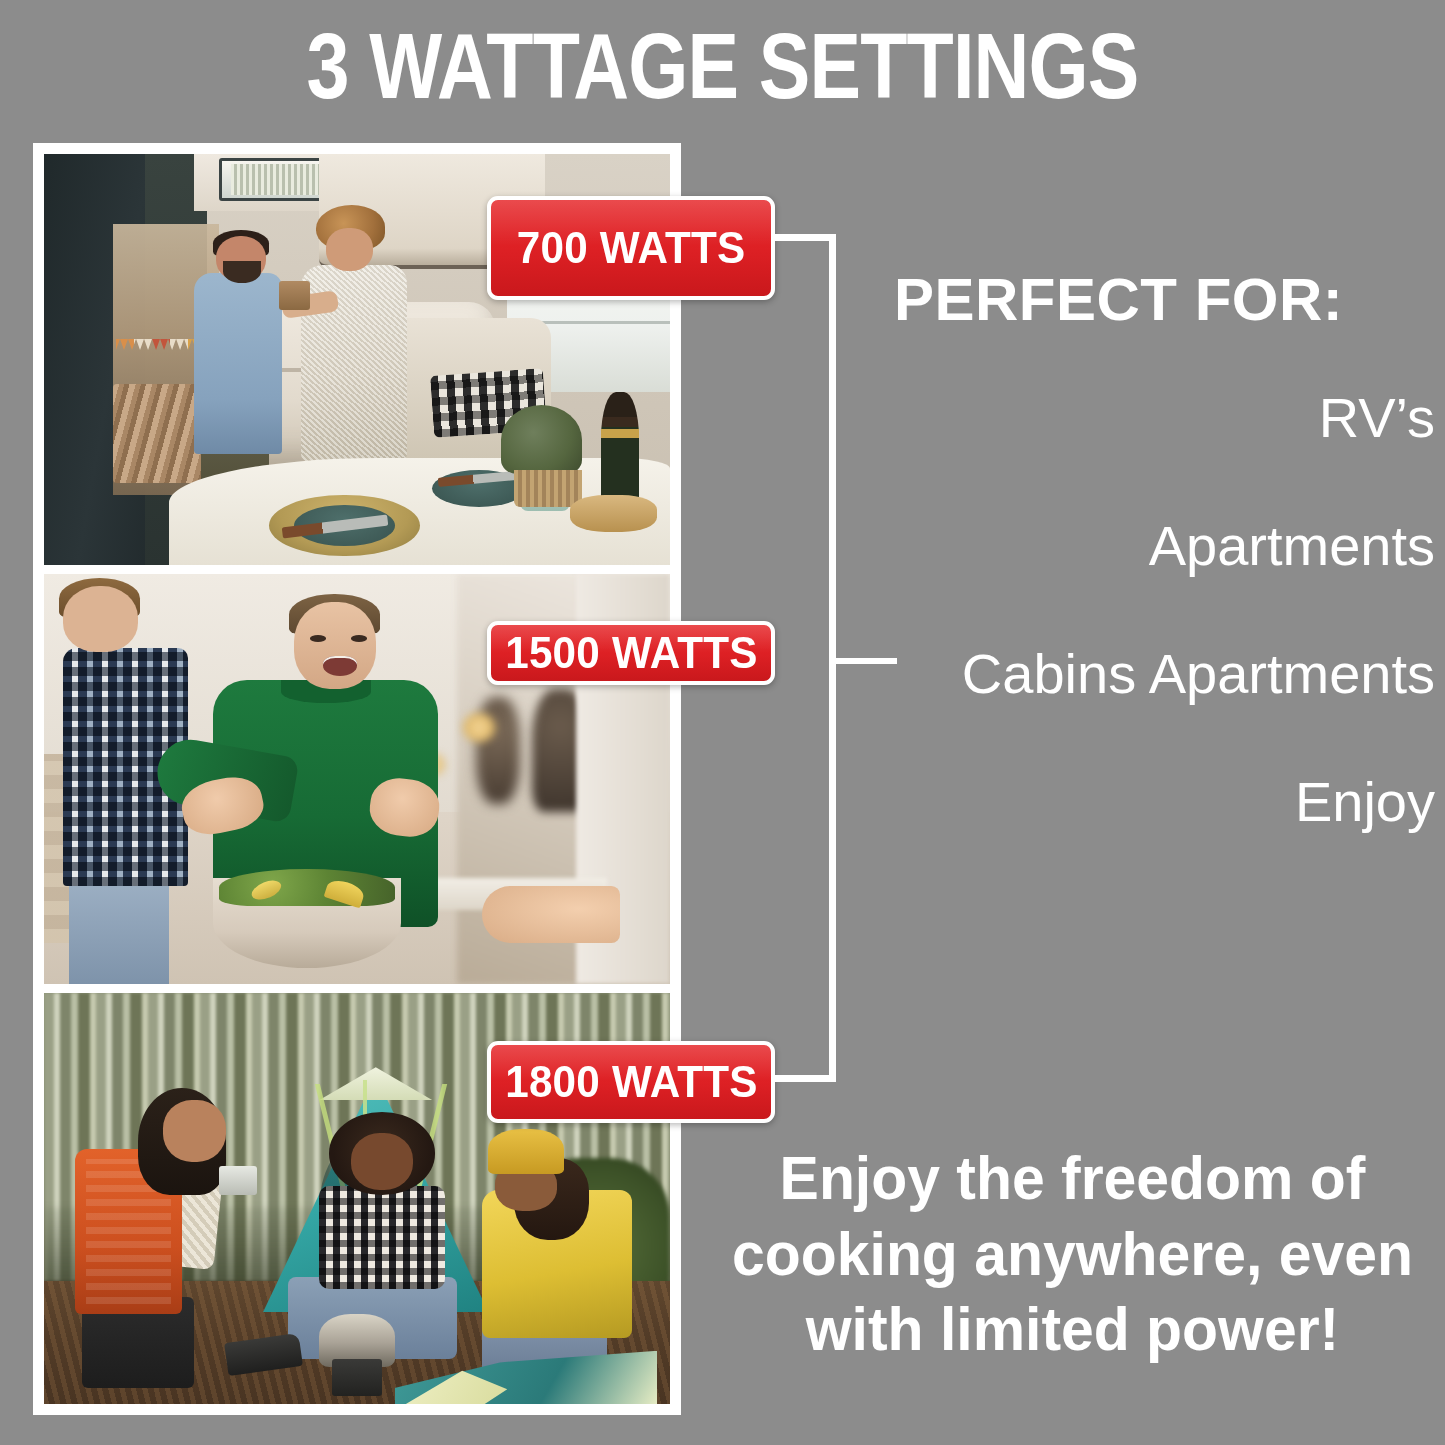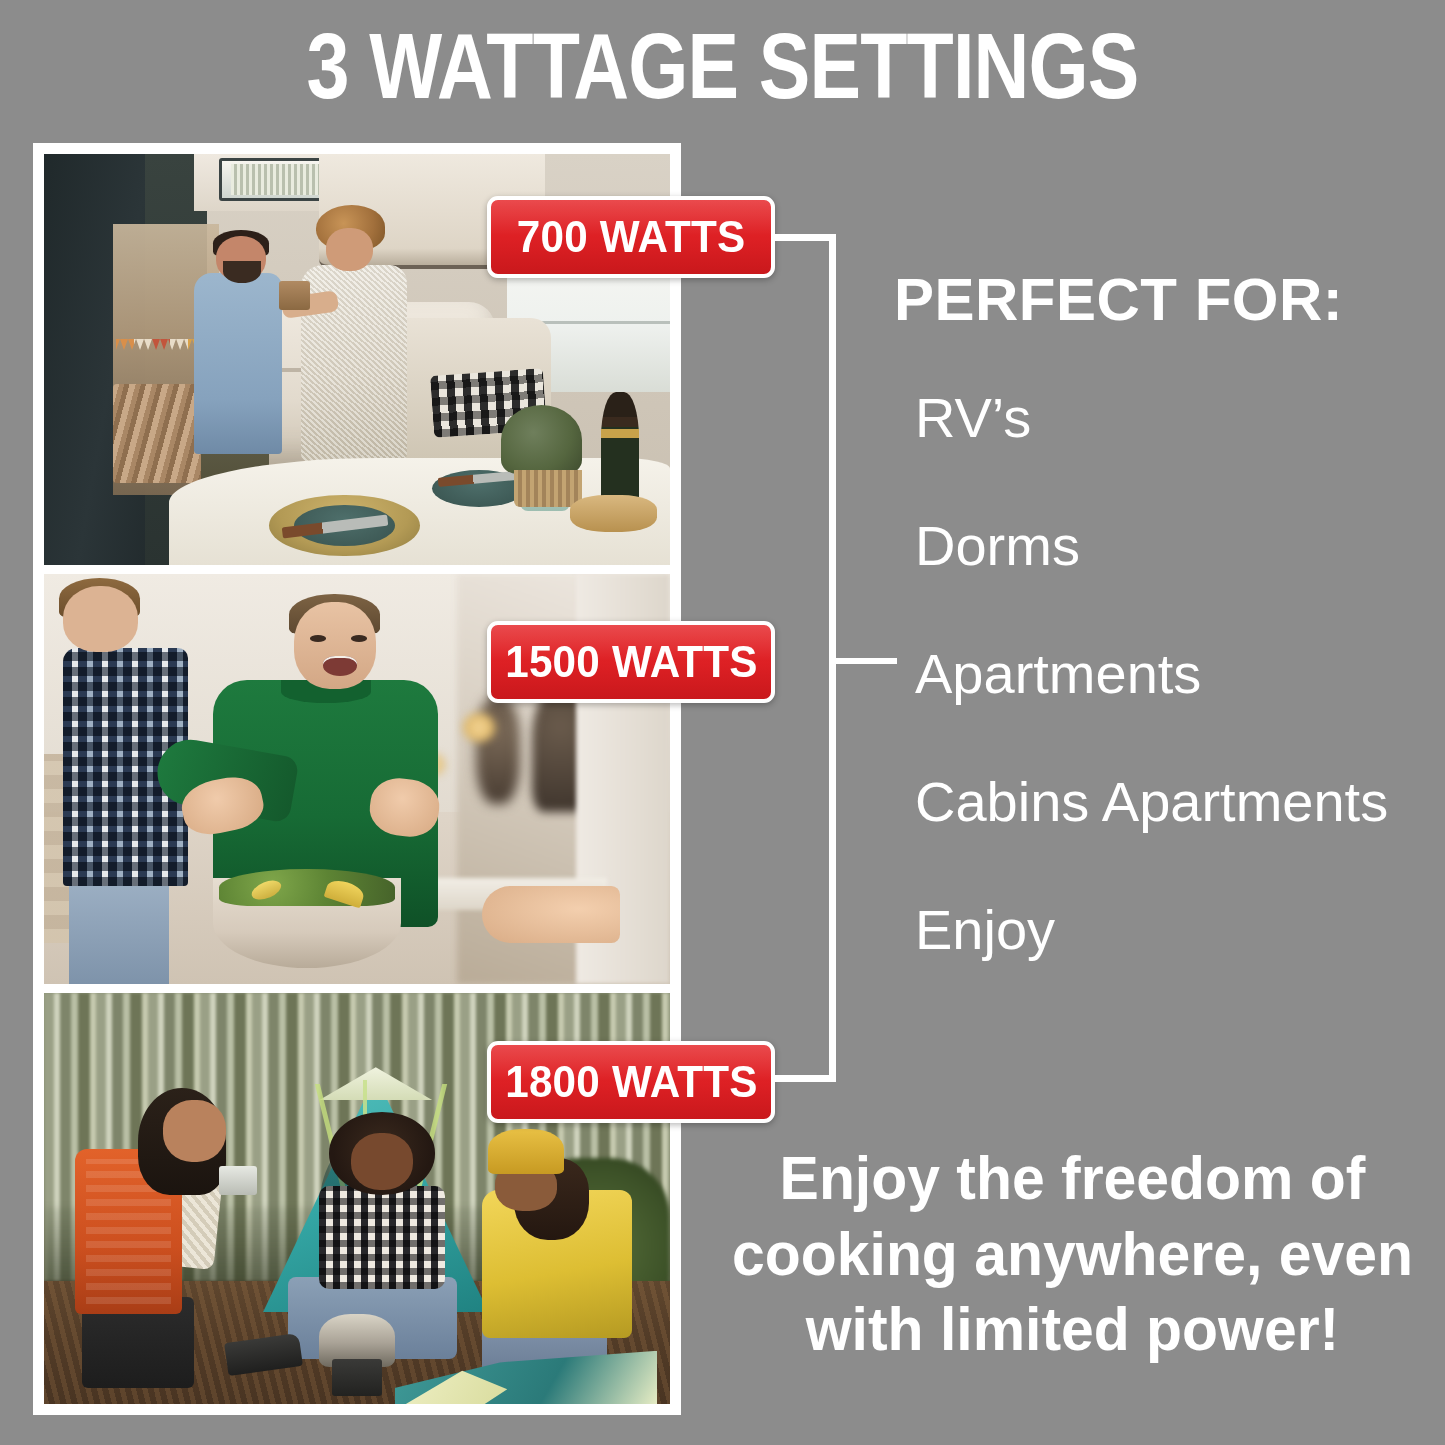--- a/index.html
+++ b/index.html
@@ -278,22 +278,22 @@
     font-size:44px;
     letter-spacing:.2px;
     white-space:nowrap;
     transform:scaleX(.96);
   }
   .badge:after{
     content:"";position:absolute;left:0;top:0;width:100%;height:48%;
     background:linear-gradient(180deg,rgba(255,255,255,.16),rgba(255,255,255,0));
     border-radius:7px 7px 0 0;pointer-events:none;
   }
-  #badge-700 {left:487px;top:196px;width:288px;height:82px;}
-  #badge-1500{left:487px;top:621px;width:288px;height:82px;}
+  #badge-700 {left:487px;top:196px;width:288px;height:104px;}
+  #badge-1500{left:487px;top:621px;width:288px;height:64px;}
   #badge-1800{left:487px;top:1041px;width:288px;height:82px;}
 
   
   .conn{position:absolute;background:#ffffff;}
   #conn-vert {left:829px;top:234px;width:7px;height:848px;}
   #conn-top  {left:772px;top:234px;width:60px;height:7px;}
   #conn-mid  {left:829px;top:658px;width:68px;height:6px;}
   #conn-bot  {left:772px;top:1075px;width:60px;height:7px;}
 
   
@@ -306,20 +306,21 @@
     position:absolute;left:915px;top:390px;width:520px;
     margin:0;padding:0;list-style:none;
   }
   .use-list li{
     color:#ffffff;
     font-size:56px;
     font-weight:300;
     line-height:1;
     margin-bottom:72px;
     white-space:nowrap;
+    text-align:right;
   }
   .tagline{
     position:absolute;left:700px;top:1140px;width:745px;
     text-align:center;color:#ffffff;
     font-size:62px;font-weight:bold;line-height:1.22;
     transform:scaleX(.95);transform-origin:50% 0;
   }
   .tagline span{display:block;}
 </style>
 </head>
@@ -445,21 +446,20 @@
 
   <div class="conn" id="conn-vert"></div>
   <div class="conn" id="conn-top"></div>
   <div class="conn" id="conn-mid"></div>
   <div class="conn" id="conn-bot"></div>
 
   <div class="perfect-for">PERFECT FOR:</div>
 
   <ul class="use-list">
     <li>RV’s</li>
-    <li>Dorms</li>
     <li>Apartments</li>
     <li>Cabins Apartments</li>
     <li>Enjoy</li>
   </ul>
 
   <div class="tagline">
     <span>Enjoy the freedom of</span>
     <span>cooking anywhere, even</span>
     <span>with limited power!</span>
   </div>

